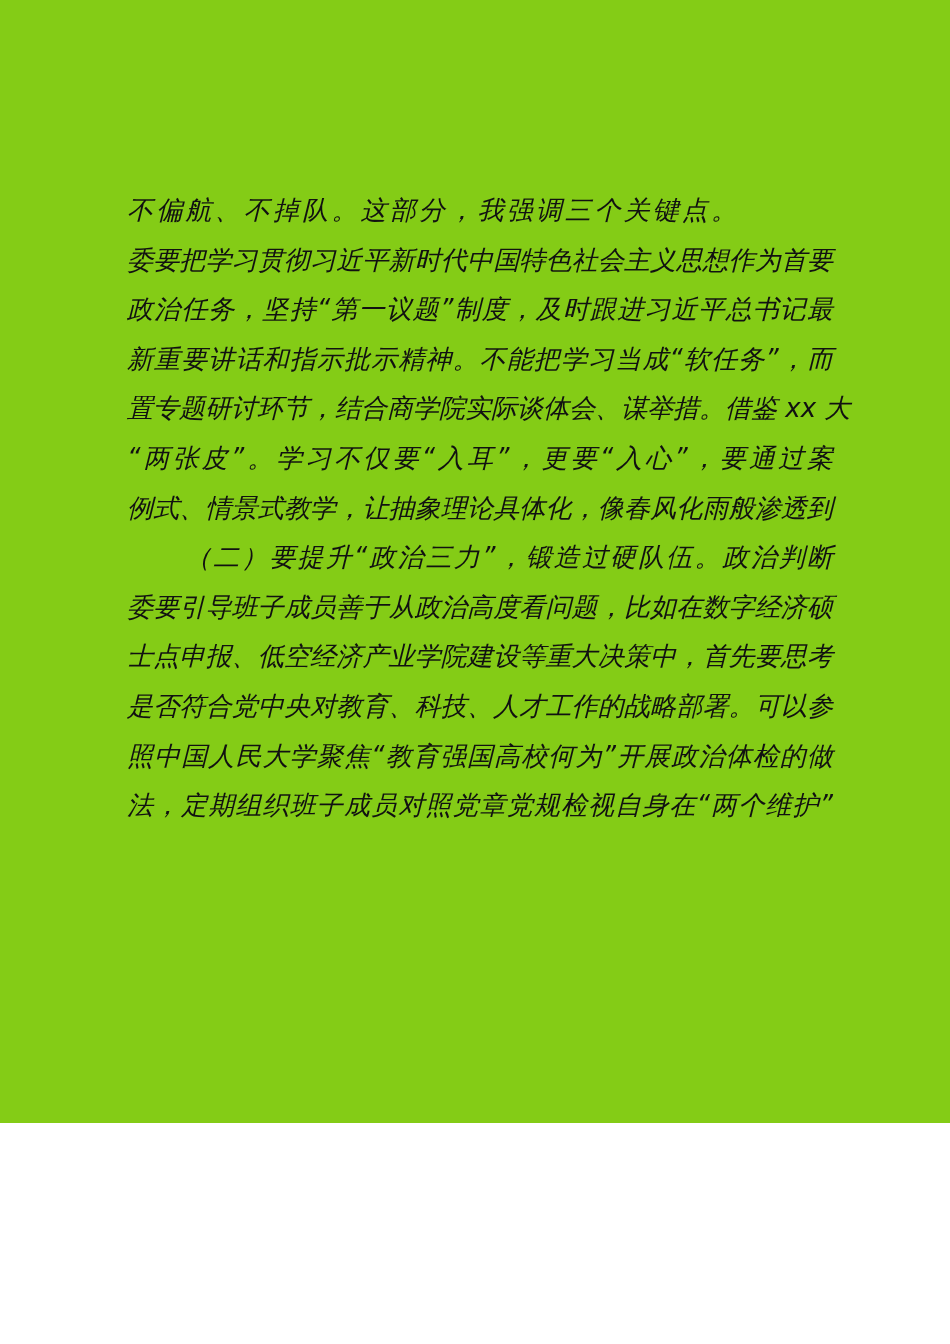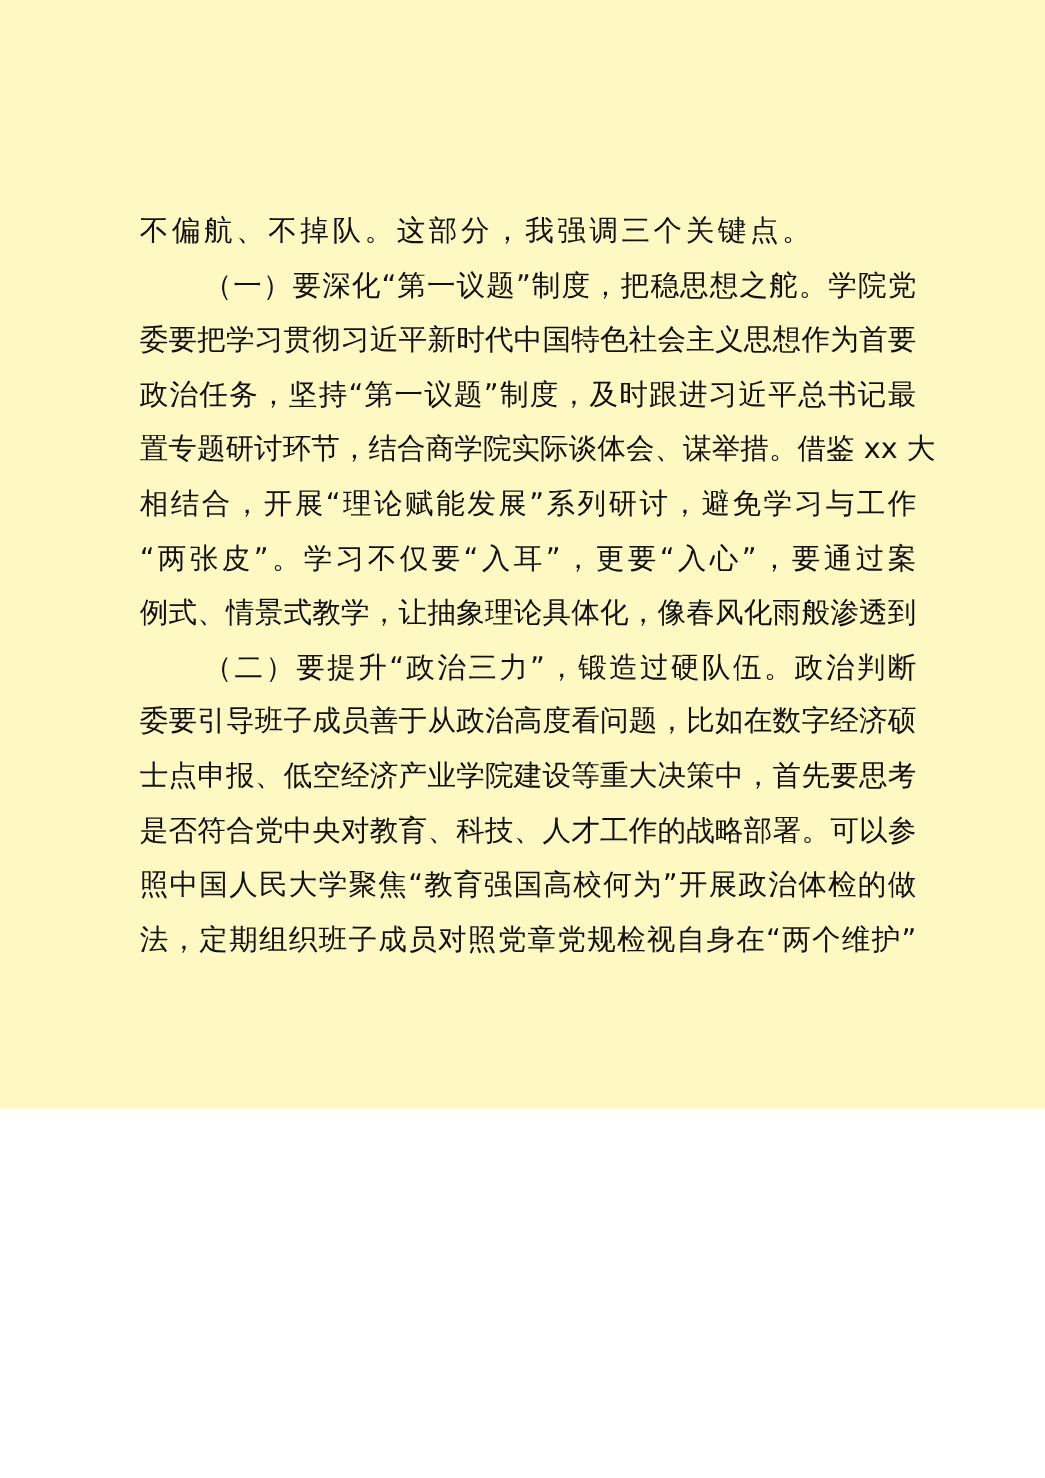--- a/index.html
+++ b/index.html
@@ -13,22 +13,23 @@
       position: relative;
       overflow: hidden;
       font-family: "DejaVu Sans", "Liberation Sans", sans-serif;
       color: #111111;
     }
     .page {
       position: absolute;
       left: 0;
       top: 0;
       width: 950px;
-      height: 1008px;
-      background: #fef9c3;
+      height: 1123px;
+      background: #84cc16;
+      font-style: italic;
     }
     .text-block {
       position: absolute;
       left: 127px;
       top: 186px;
       width: 706px;
     }
     .line {
       height: 49.6px;
       line-height: 49.6px;
@@ -51,25 +52,24 @@
     }
   </style>
 </head>
 <body>
 
 <div class="page">
   <div class="text-block">
 
     <div class="line last">不偏航、不掉队。这部分，我强调三个关键点。</div>
 
-    <div class="line justify indent">（一）要深化“第一议题”制度，把稳思想之舵。学院党</div>
     <div class="line justify">委要把学习贯彻习近平新时代中国特色社会主义思想作为首要</div>
     <div class="line justify">政治任务，坚持“第一议题”制度，及时跟进习近平总书记最</div>
+    <div class="line justify">新重要讲话和指示批示精神。不能把学习当成“软任务”，而</div>
     <div class="line justify">置专题研讨环节，结合商学院实际谈体会、谋举措。借鉴 xx 大</div>
-    <div class="line justify">相结合，开展“理论赋能发展”系列研讨，避免学习与工作</div>
     <div class="line justify">“两张皮”。学习不仅要“入耳”，更要“入心”，要通过案</div>
     <div class="line justify">例式、情景式教学，让抽象理论具体化，像春风化雨般渗透到</div>
 
     <div class="line justify indent">（二）要提升“政治三力”，锻造过硬队伍。政治判断</div>
     <div class="line justify">委要引导班子成员善于从政治高度看问题，比如在数字经济硕</div>
     <div class="line justify">士点申报、低空经济产业学院建设等重大决策中，首先要思考</div>
     <div class="line justify">是否符合党中央对教育、科技、人才工作的战略部署。可以参</div>
     <div class="line justify">照中国人民大学聚焦“教育强国高校何为”开展政治体检的做</div>
     <div class="line justify">法，定期组织班子成员对照党章党规检视自身在“两个维护”</div>
 

